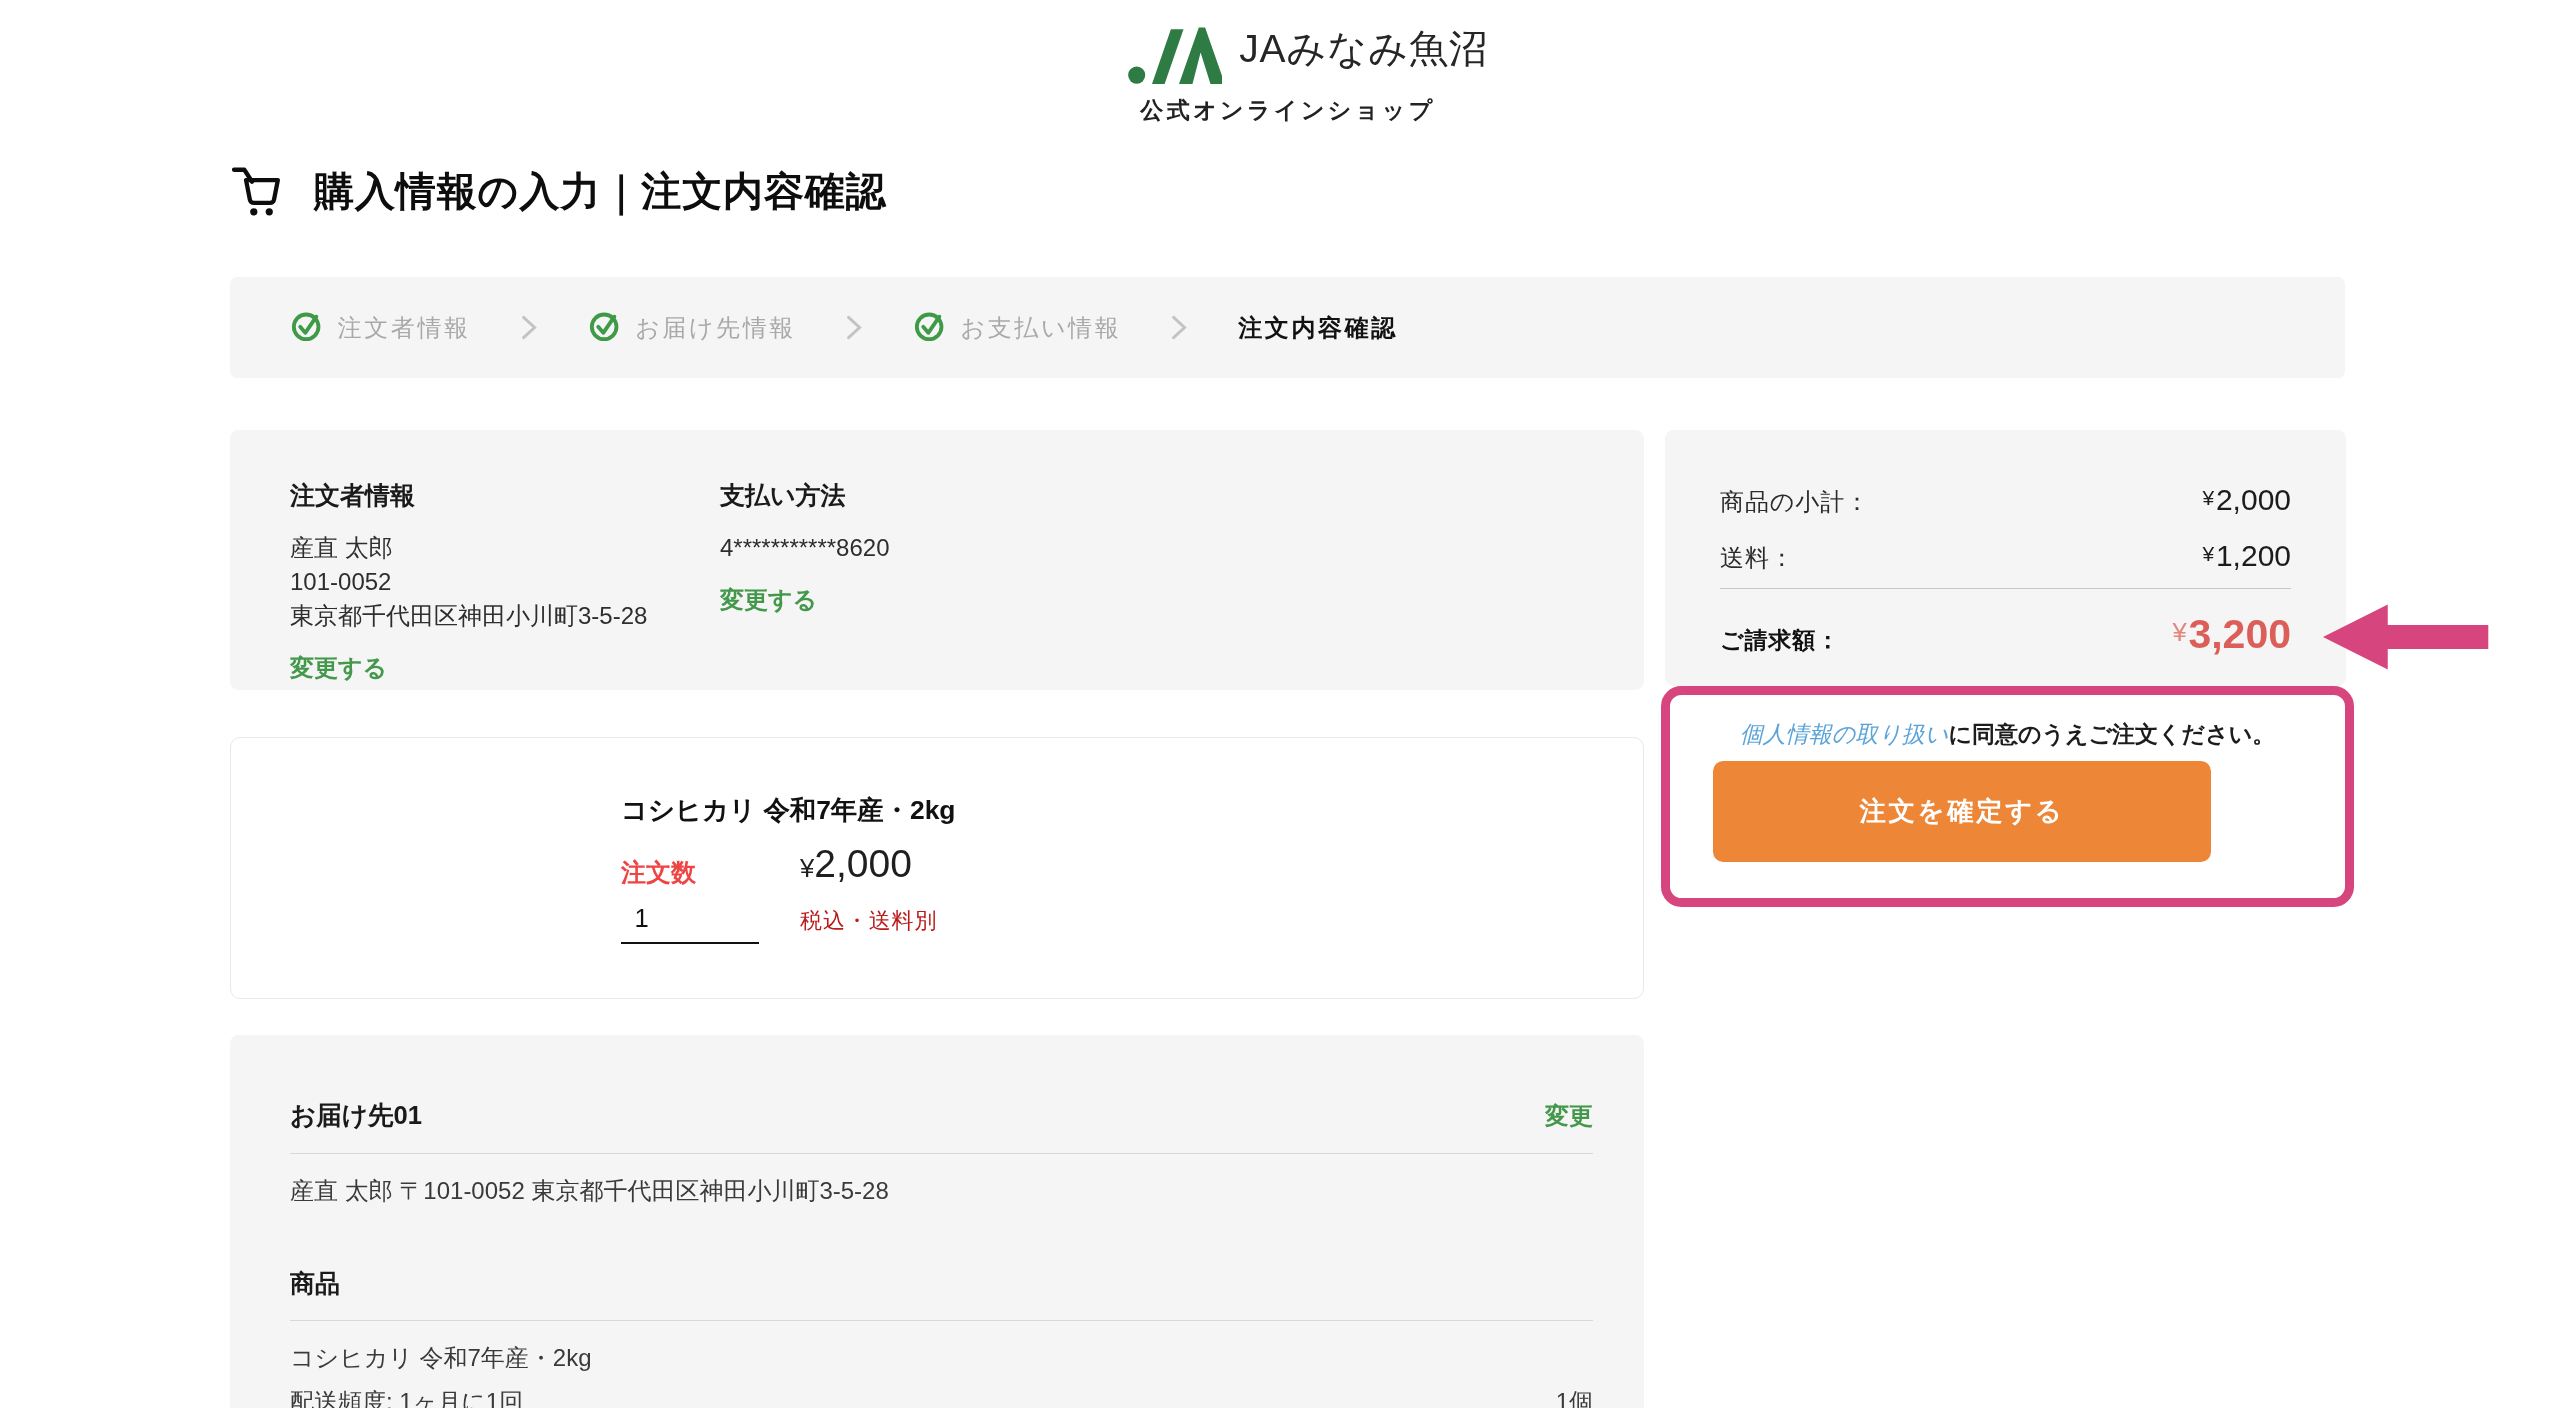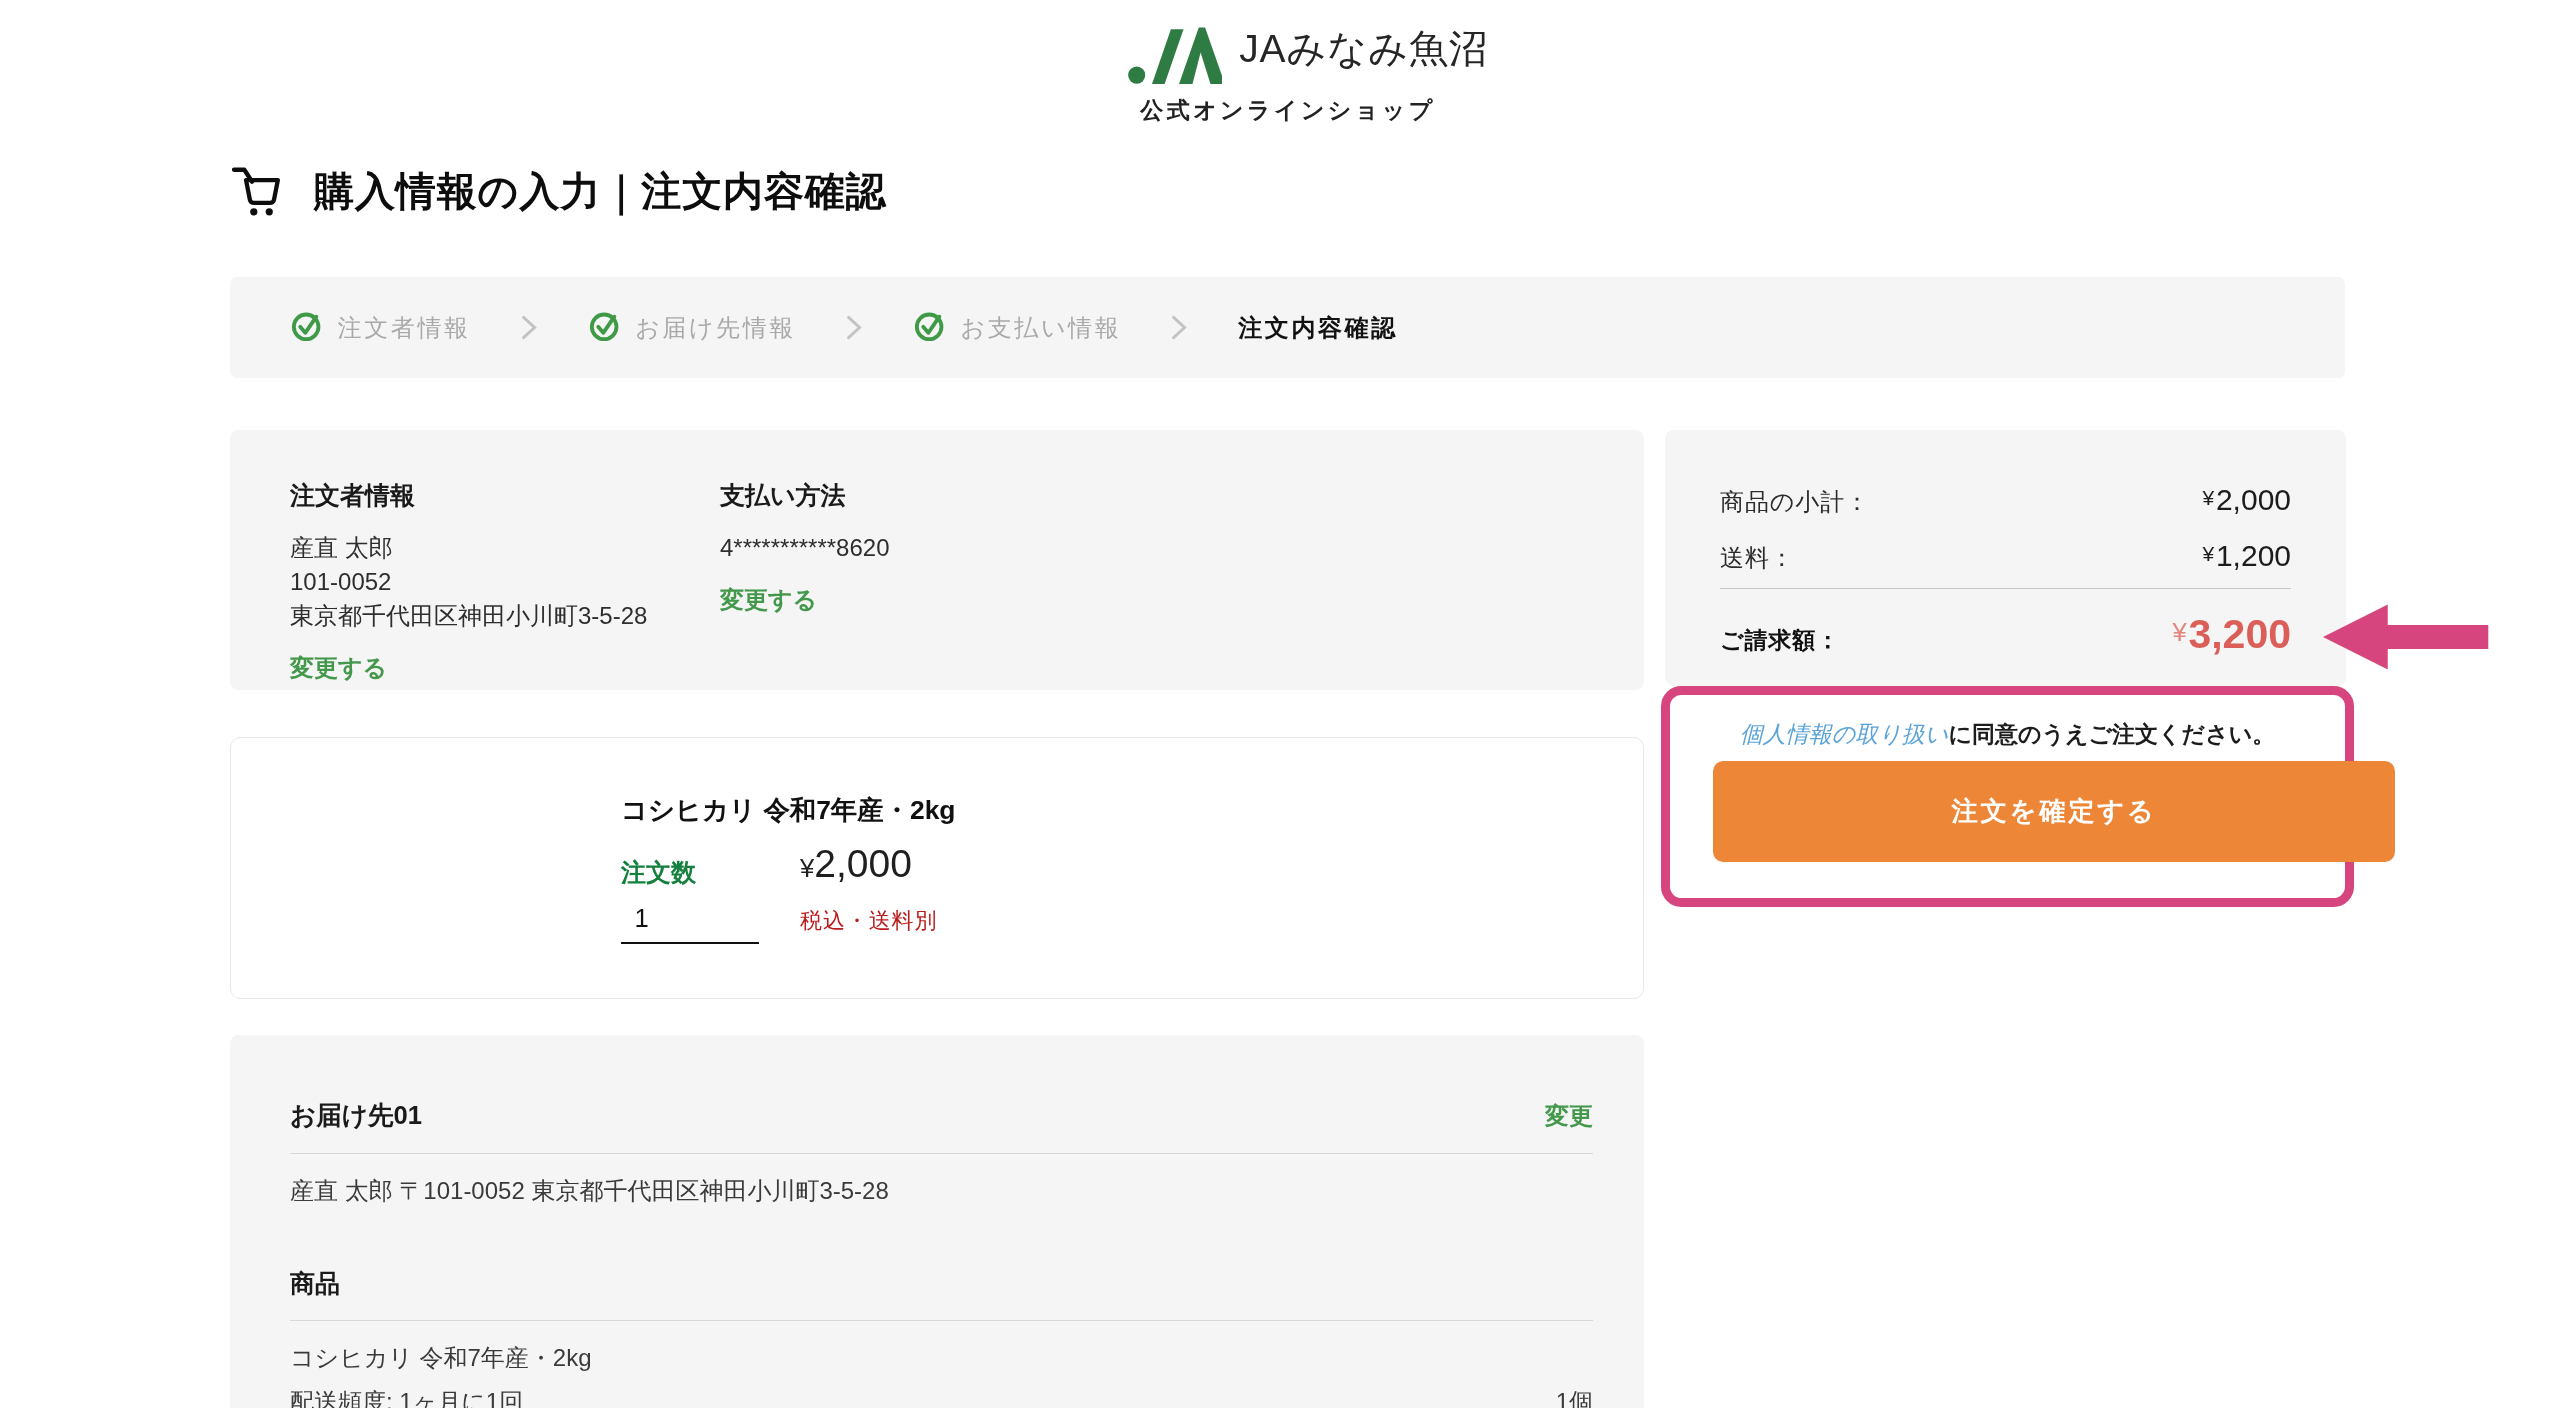--- a/index.html
+++ b/index.html
@@ -44,21 +44,21 @@
   .info-line { font-size:24px; line-height:34px; color:#2e2e2e; }
   .green-link { display:inline-block; margin-top:19px; font-size:24px; font-weight:700; color:#44984b; text-decoration:none; cursor:pointer; }
 
   
   .card-product {
     position:absolute; top:737px; left:230px; width:1414px; height:262px;
     background:#ffffff; border:1.7px solid #e8e8e8; border-radius:10.2px;
   }
   .product-title { position:absolute; left:390px; top:55px; font-size:26.4px; font-weight:700; color:#111; }
   .qty-block { position:absolute; left:390px; top:118px; }
-  .qty-label { font-size:25px; font-weight:700; color:#15803d; }
+  .qty-label { font-size:25px; font-weight:700; color:#ef4444; }
   .qty-input {
     display:block; margin-top:12px; width:138px; font-size:25.6px; color:#111;
     background:transparent; border:none; border-bottom:2.6px solid #111;
     padding:3.4px 0 8.5px 13.6px; outline:none; font-family:inherit;
   }
   .price-block { position:absolute; left:569px; top:104px; }
   .price-yen { font-size:25.6px; color:#1f1f1f; }
   .price-amount { font-size:39px; color:#1f1f1f; }
   .price-note { margin-top:20.4px; font-size:22px; color:#b91c1c; letter-spacing:0.9px; }
 
@@ -92,21 +92,21 @@
 
   
   .consent-box {
     position:absolute; top:686px; left:1661px; width:693px; height:221px;
     background:#ffffff; border:9.4px solid #d6457e; border-radius:20.4px;
   }
   .consent-line { position:absolute; top:24px; left:0; right:0; text-align:center; font-size:23px; }
   .consent-link { color:#5aa3d9; text-decoration:none; cursor:pointer;font-style:italic; }
   .consent-text { color:#1c1c1c; font-weight:700; }
   .confirm-btn {
-    position:absolute; top:66px; left:43px; width:682px; height:101px;
+    position:absolute; top:66px; left:43px; width:498px; height:101px;
     background:#ed8637; border:none; border-radius:10.2px;
     color:#ffffff; font-size:26.4px; font-weight:700; letter-spacing:2.6px;
     font-family:inherit; cursor:pointer;
   }
 
   
   .arrow { position:absolute; top:601px; left:2323px; }
 </style>
 </head>
 <body>

